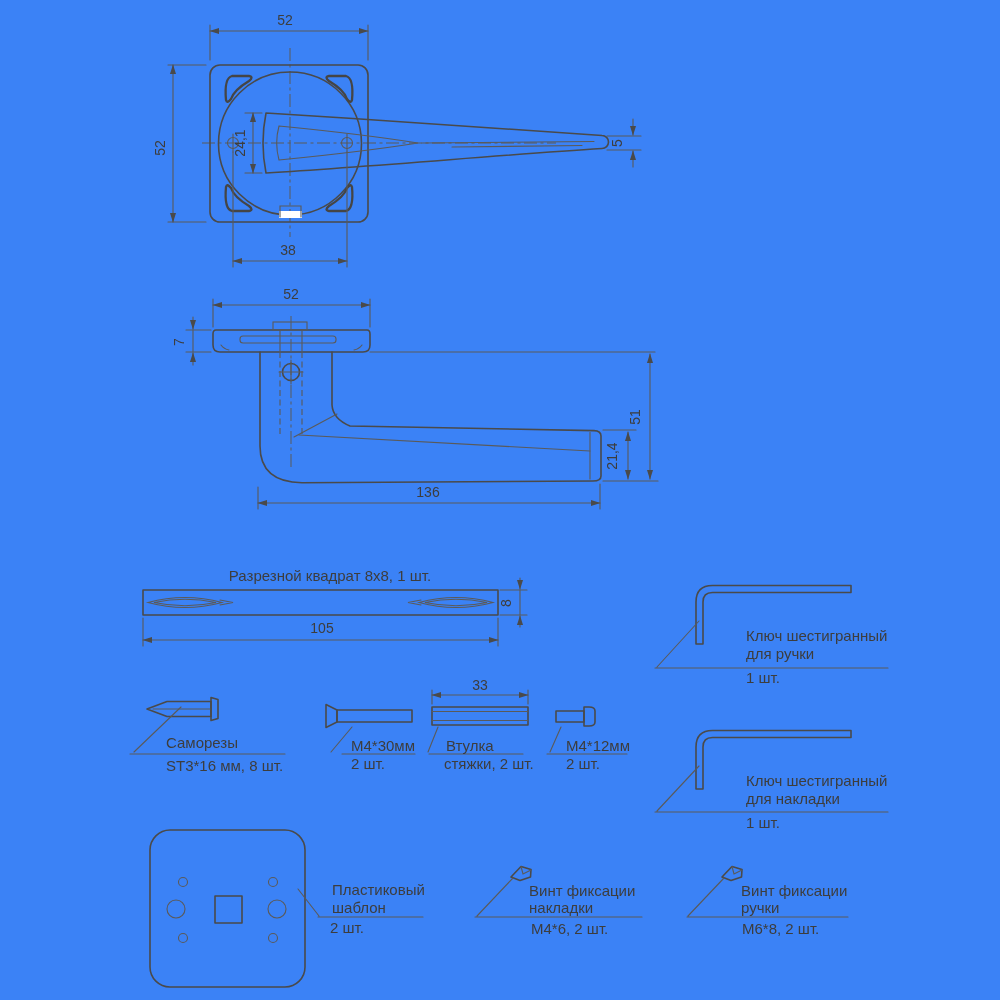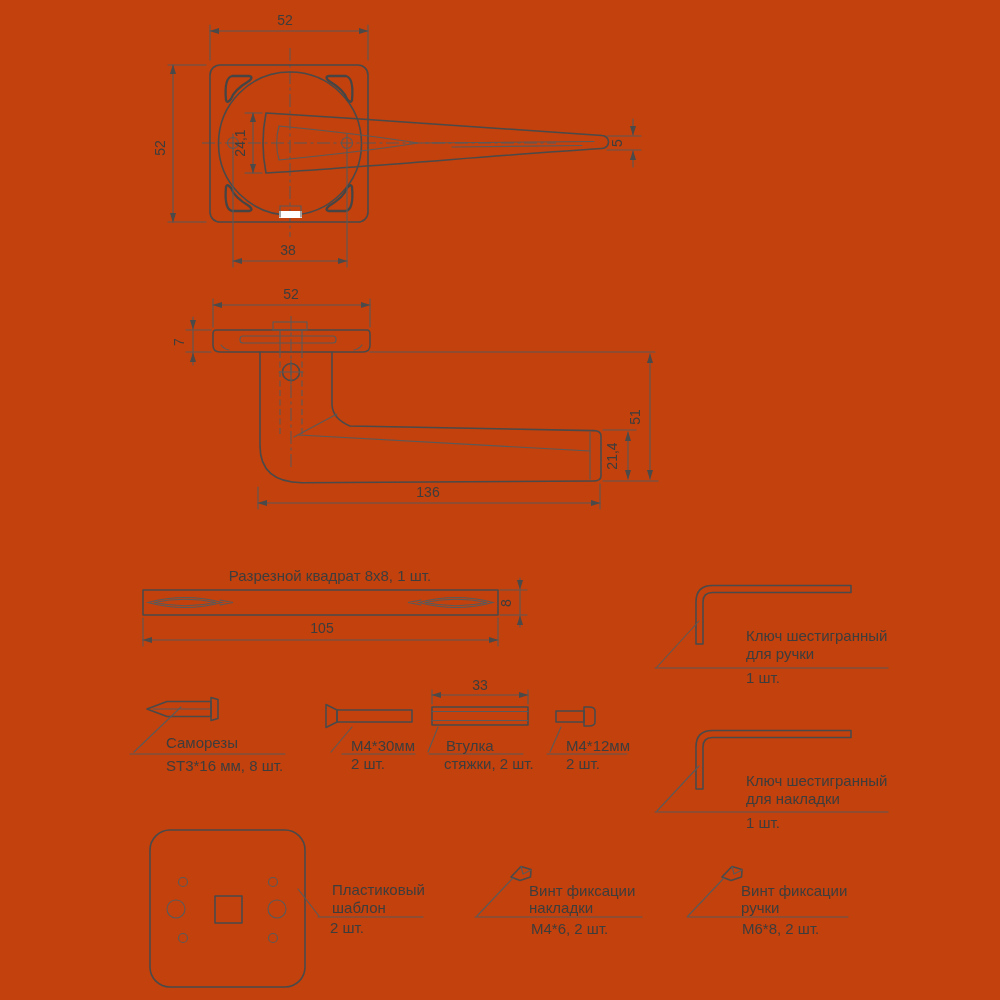--- a/index.html
+++ b/index.html
@@ -1,16 +1,16 @@
 <!DOCTYPE html>
 <html><head>
 <meta charset="utf-8">
 <style>
   html,body{margin:0;padding:0;background:#fff;}
-  .page{position:relative;width:1000px;height:1000px;background:#c2410c;overflow:hidden;}
+  .page{position:relative;width:1000px;height:1000px;background:#3b82f6;overflow:hidden;}
   svg{display:block;}
   .ln{stroke:#4a4a4a;stroke-width:1.6;fill:none;stroke-linecap:round;stroke-linejoin:round;}
   .thin{stroke:#5a5a5a;stroke-width:1.1;fill:none;stroke-linecap:round;}
   .thick{stroke:#454545;stroke-width:2.3;fill:none;stroke-linejoin:round;}
   .dash{stroke:#5a5a5a;stroke-width:1.1;fill:none;stroke-dasharray:6 3.5;}
   .cl{stroke:#5a5a5a;stroke-width:1;fill:none;stroke-dasharray:13 3.5 3 3.5;}
   .arr2{marker-start:url(#arr);marker-end:url(#arr);}
   .arrE{marker-end:url(#arr);}
   text{font-family:"Liberation Sans","DejaVu Sans",sans-serif;fill:#3d3d3d;font-size:15px;}
   .dim{font-size:14px;}

